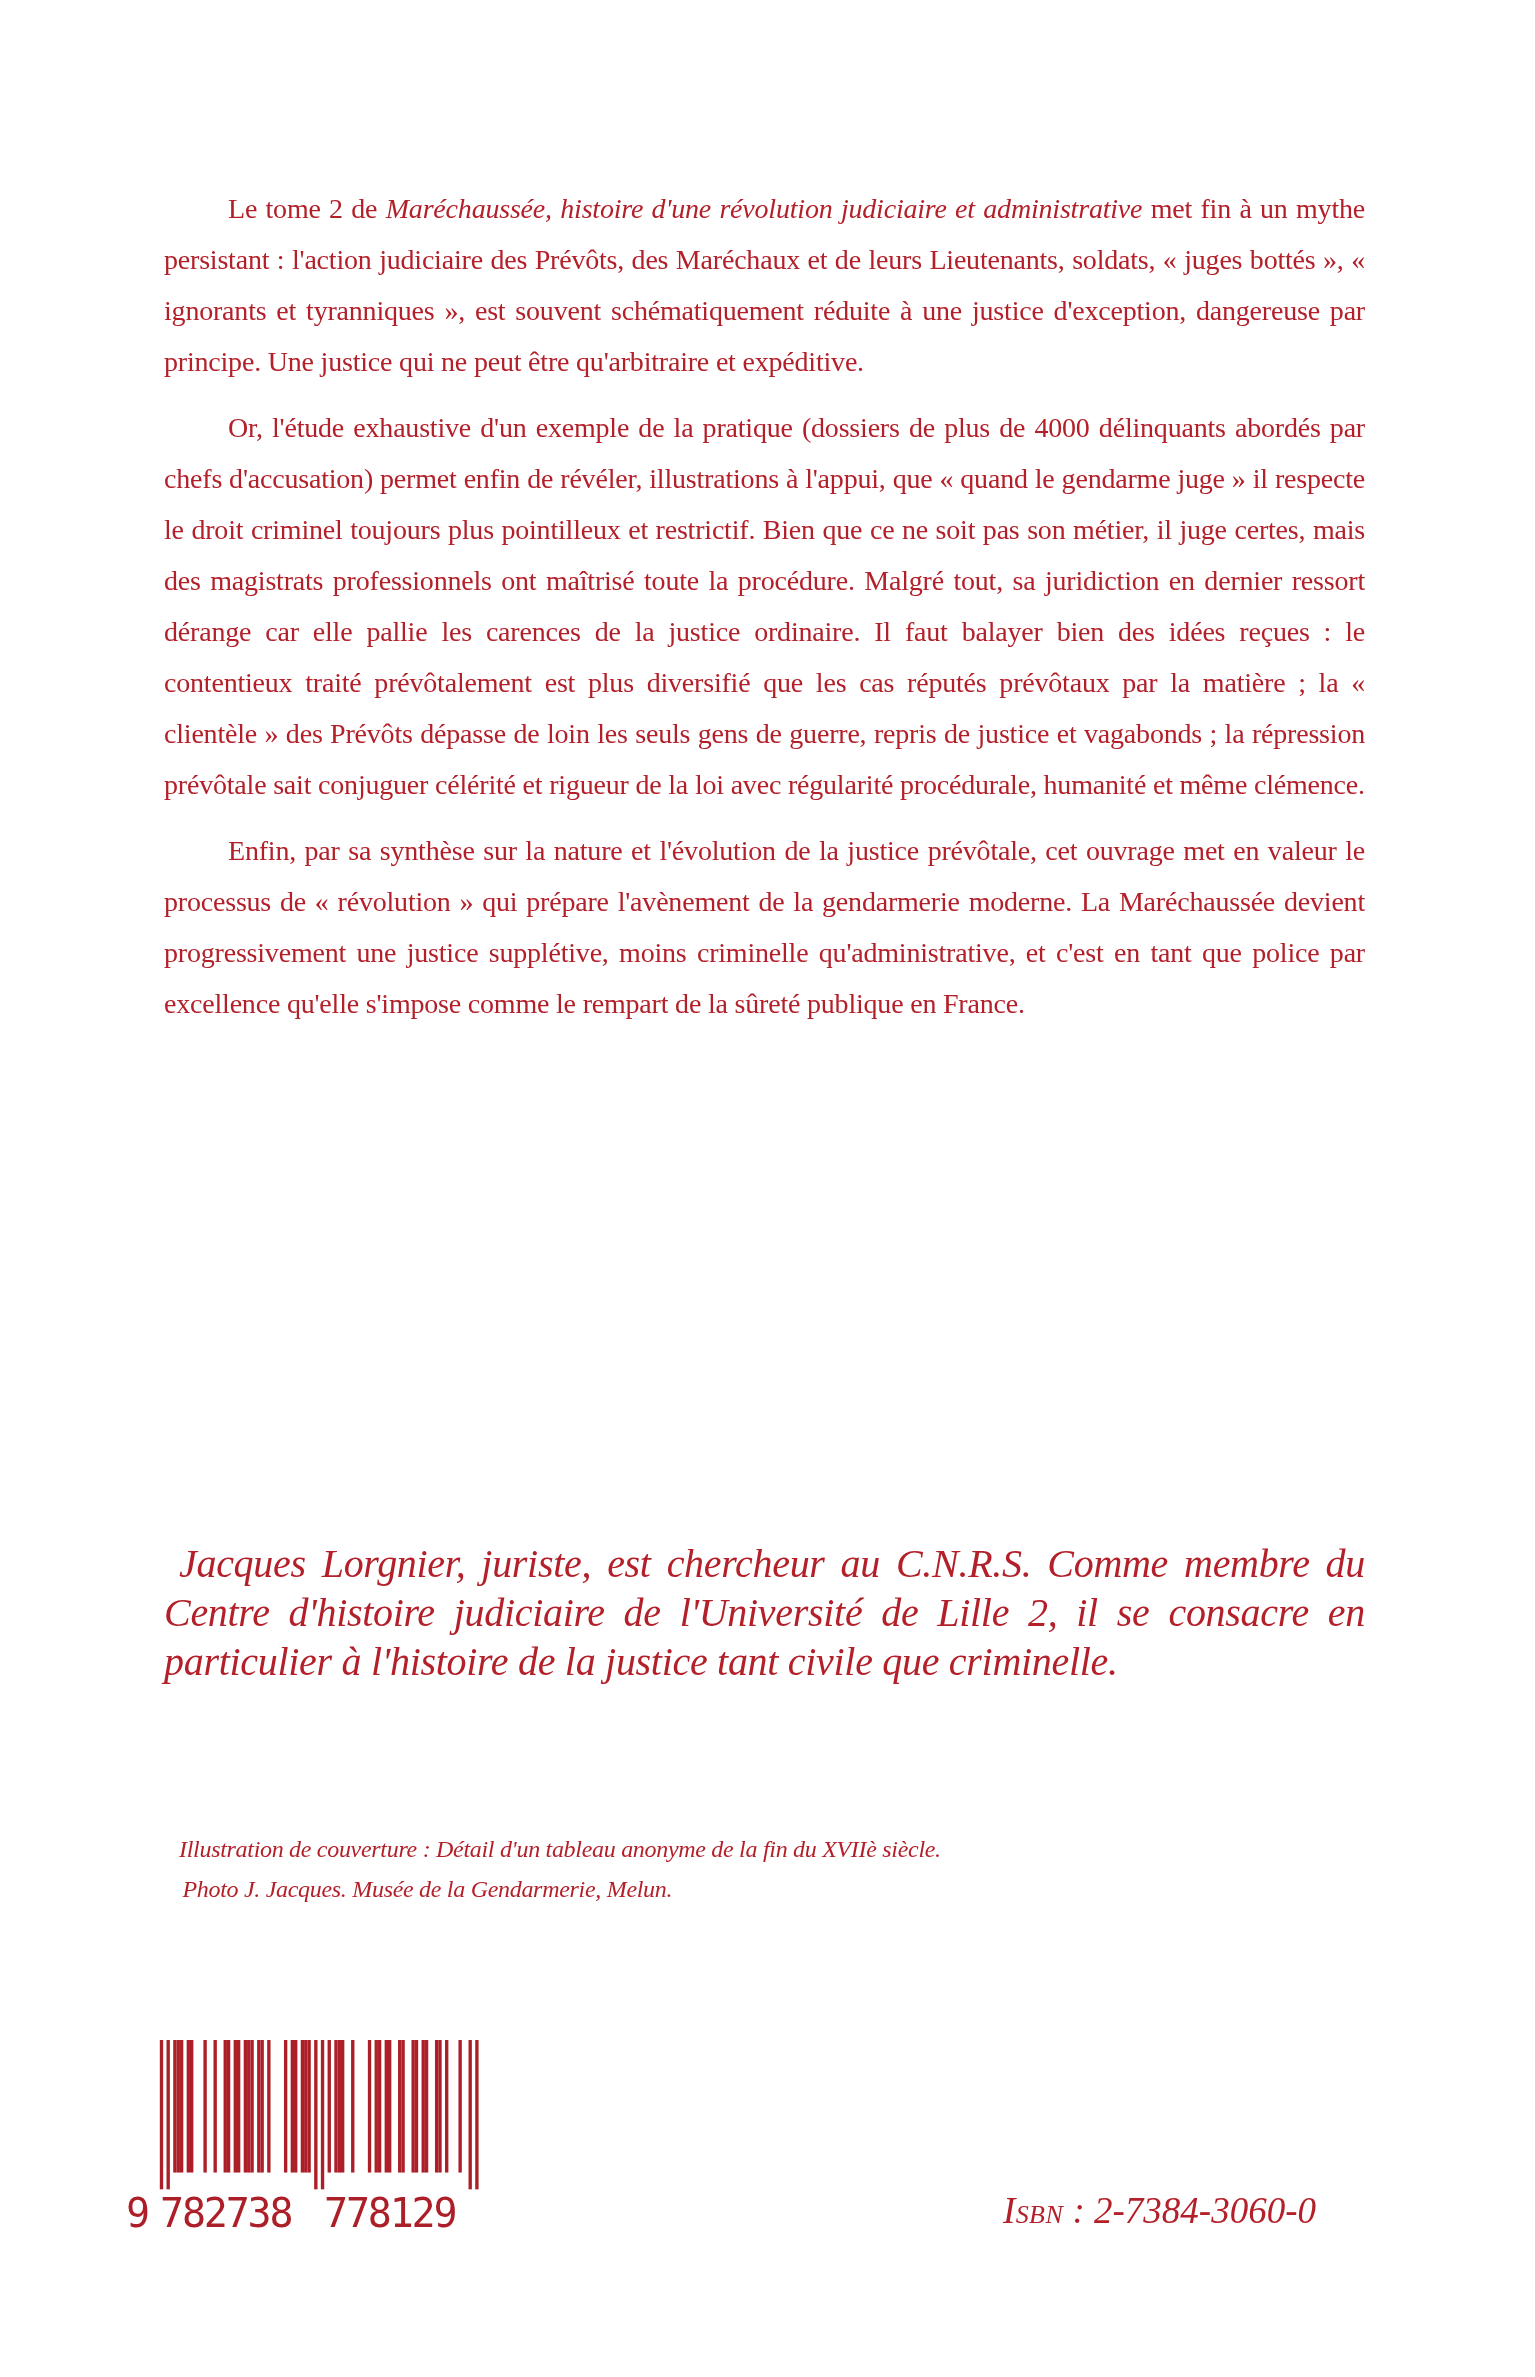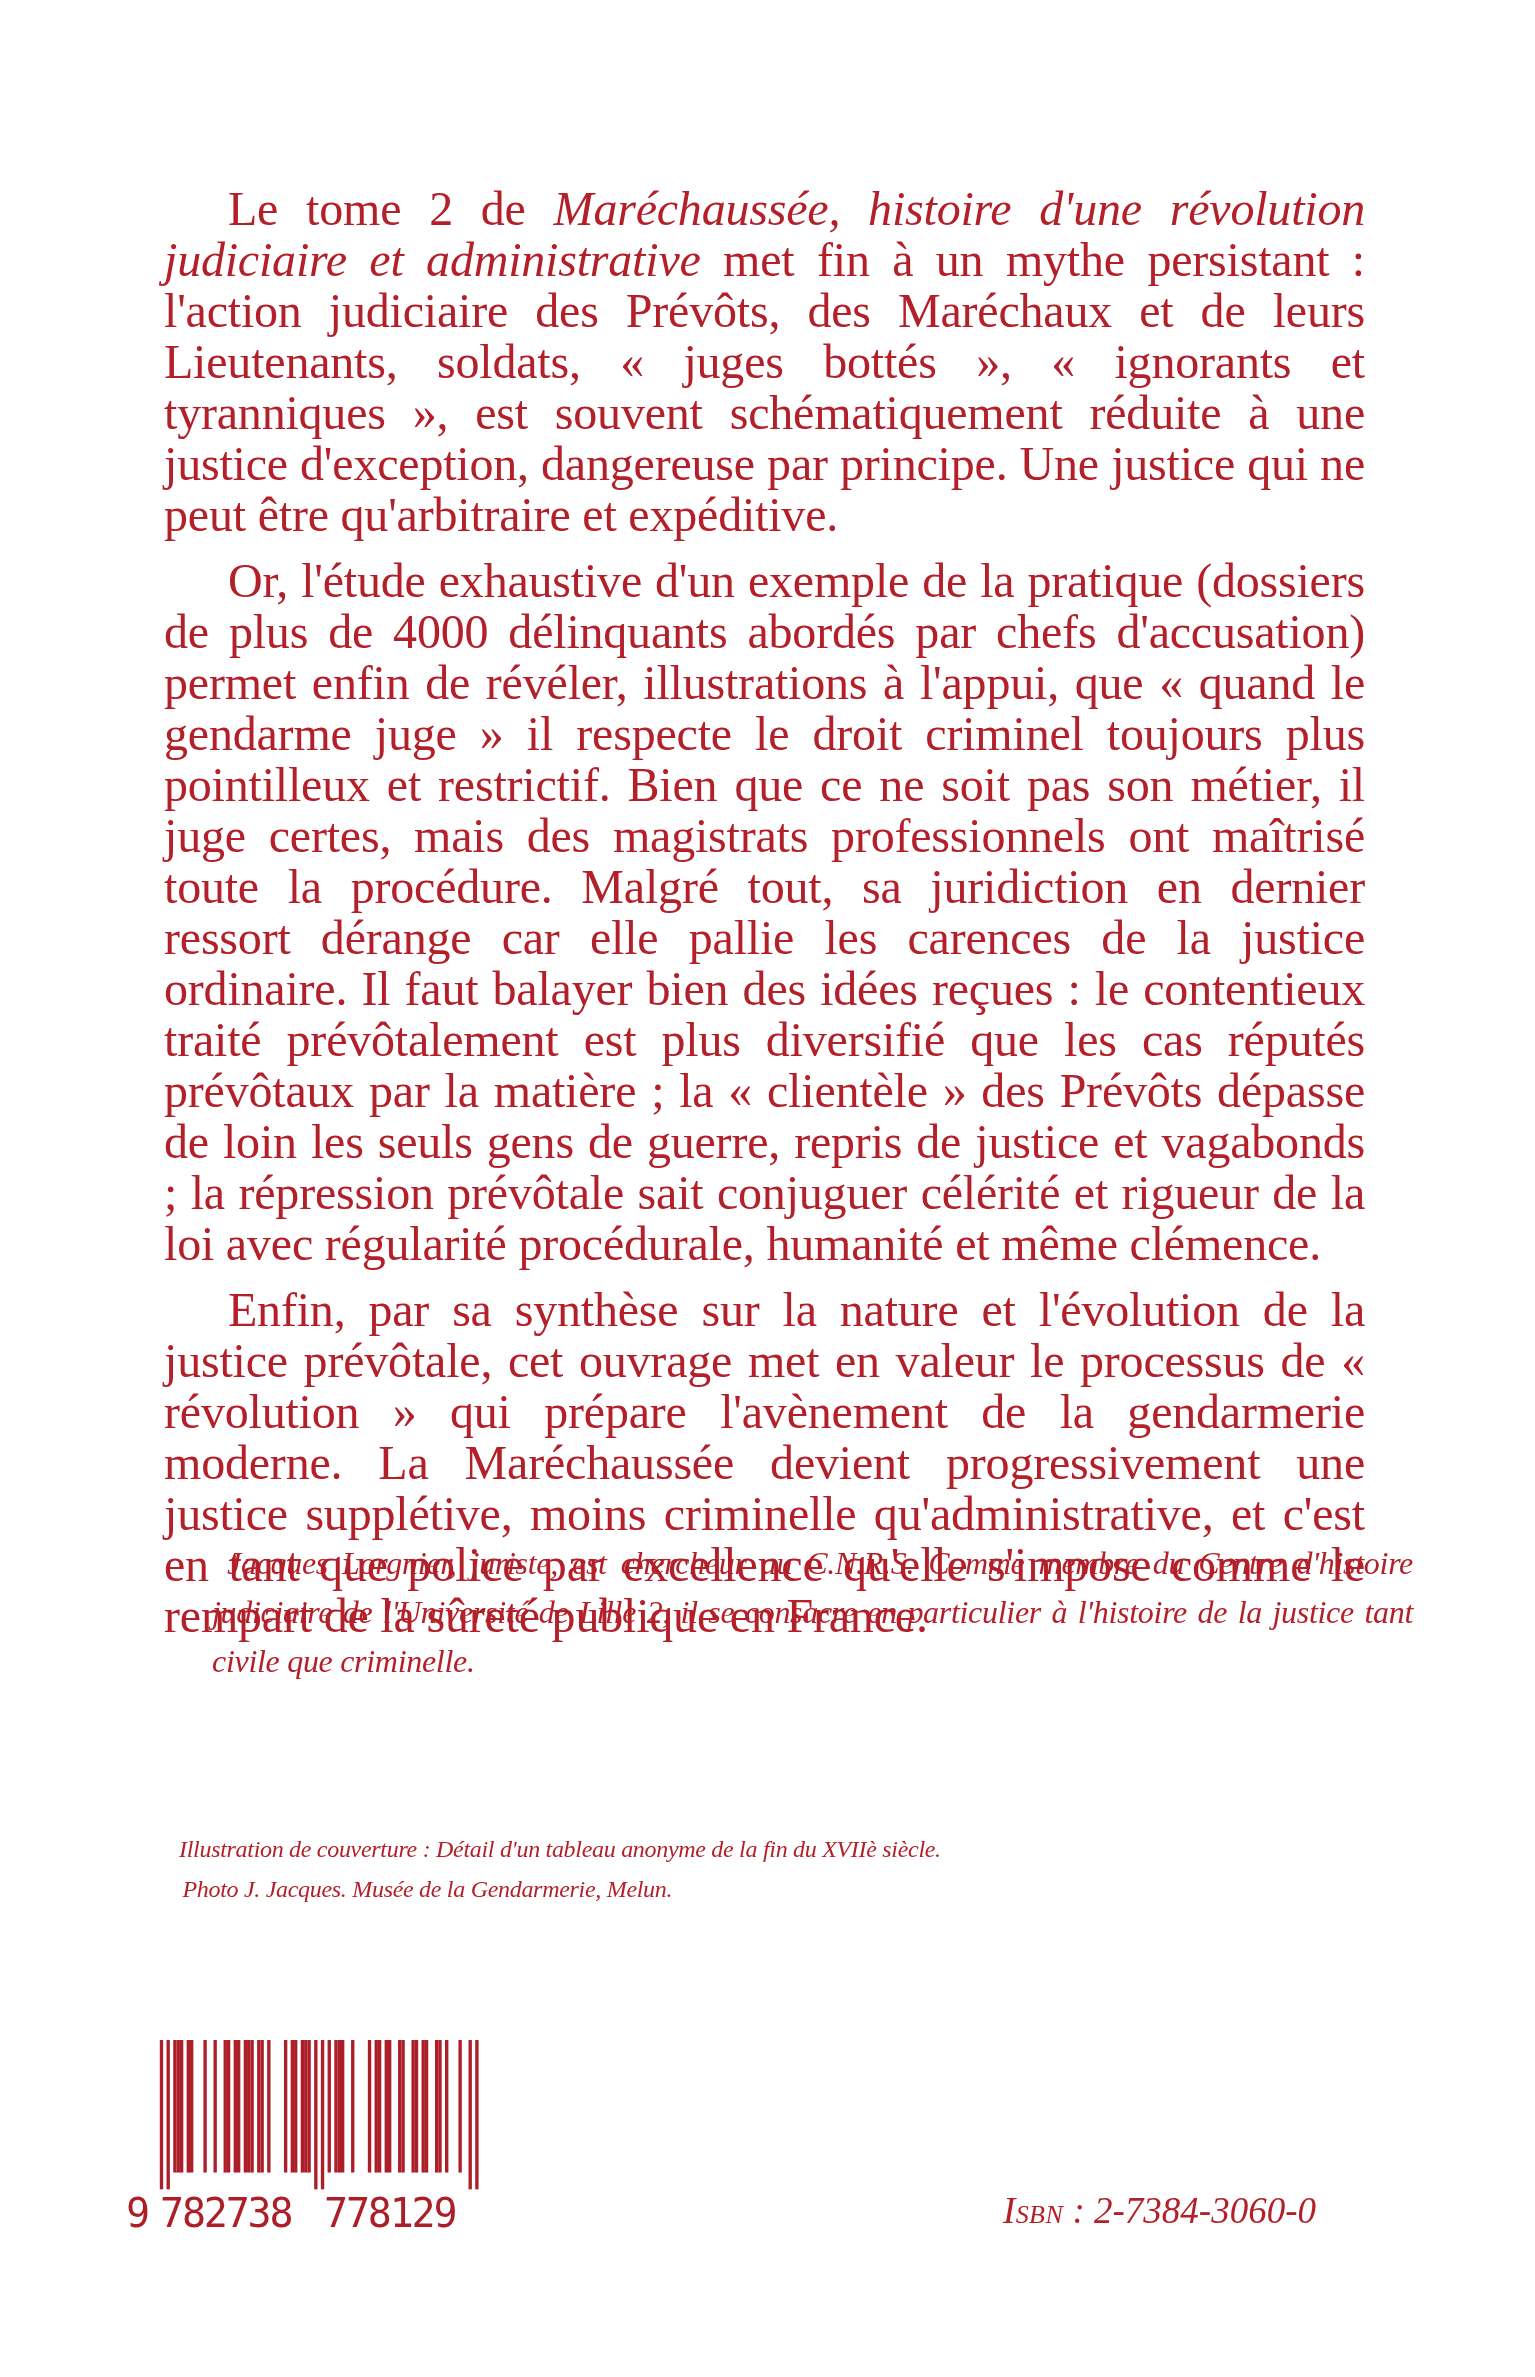--- a/index.html
+++ b/index.html
@@ -4,30 +4,30 @@
   <style>
     html, body { margin: 0; padding: 0; background: #ffffff; }
     body {
       width: 1535px; height: 2377px; position: relative; overflow: hidden;
       font-family: "Liberation Serif", "DejaVu Serif", serif;
       color: #b3202a;
     }
     .cover { position: absolute; left: 0; top: 0; width: 1535px; height: 2377px; }
     .blurb {
       position: absolute; left: 164px; top: 183px; width: 1201px;
-      font-size: 48px; line-height: 51px; text-align: justify;
+      font-size: 28px; line-height: 51px; text-align: justify;
       letter-spacing: -0.2px;
     }
     .blurb p { margin: 0; text-indent: 64px; }
     .blurb p + p { margin-top: 15px; }
     .blurb i { font-style: italic; }
     .author {
       position: absolute; left: 164px; top: 1539px; width: 1201px;
-      font-size: 32px; line-height: 49px; font-style: italic;
-      text-align: justify; text-indent: 15px; letter-spacing: -0.3px; margin-left: 48px;
+      font-size: 40px; line-height: 49px; font-style: italic;
+      text-align: justify; text-indent: 15px; letter-spacing: -0.3px;
     }
     .credits {
       position: absolute; left: 179px; top: 1829px; width: 1191px;
       font-size: 24px; line-height: 40px; font-style: italic; letter-spacing: -0.3px;
     }
     .credits div { white-space: nowrap; }
     .credits .line2 { padding-left: 3.4px; }
     .barcode {
       position: absolute; left: 126px; top: 2040px; width: 378px; height: 193px;
     }

